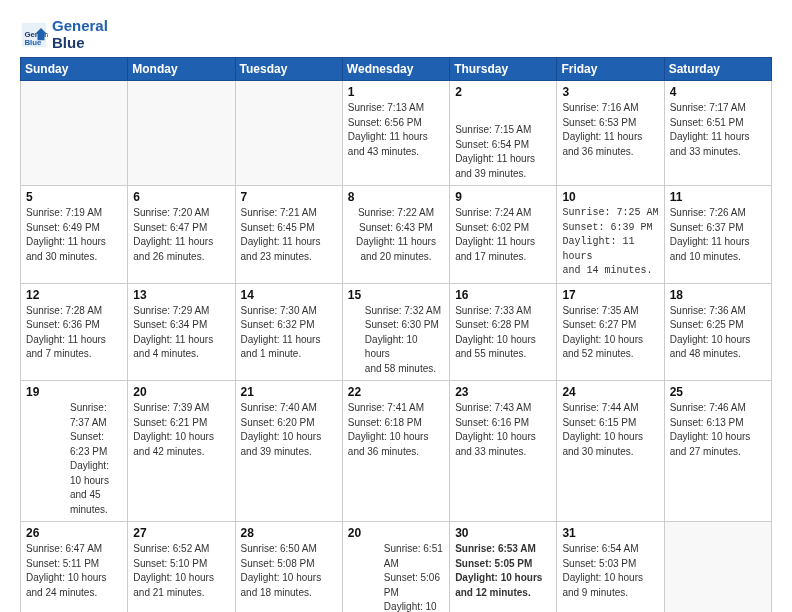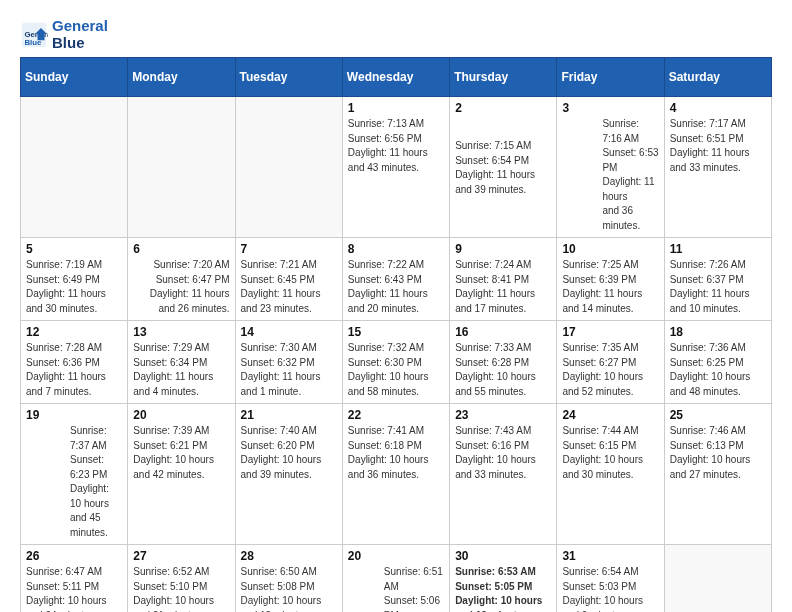--- a/index.html
+++ b/index.html
@@ -60,21 +60,21 @@
       border: 1px solid #ccc;
       border-collapse: collapse;
       width: 100%;
       table-layout: fixed;
     }
     .calendar th {
       background: #2060b0;
       color: #fff;
       font-size: 12px;
       font-weight: bold;
-      padding: 12px 4px;
+      padding: 4px 4px;
       text-align: left;
       border: 1px solid #1a4a90;
     }
     .calendar td {
       border: 1px solid #ccc;
       vertical-align: top;
       padding: 4px 5px;
       font-size: 9.5px;
       color: #222;
       height: 82px;
@@ -144,21 +144,21 @@
           </td>
           <td>
             <div class="day-num">2</div>
             <div class="day-info" style="white-space: pre-line; margin-top: 24px;">Sunrise: 7:15 AM
 Sunset: 6:54 PM
 Daylight: 11 hours
 and 39 minutes.</div>
           </td>
           <td>
             <div class="day-num">3</div>
-            <div class="day-info" style="white-space: pre-line; margin-left: 40px;">Sunrise: 7:16 AM
+            <div class="day-info" style="white-space: pre-line;">Sunrise: 7:16 AM
 Sunset: 6:53 PM
 Daylight: 11 hours
 and 36 minutes.</div>
           </td>
           <td>
             <div class="day-num">4</div>
             <div class="day-info" style="white-space: pre-line;">Sunrise: 7:17 AM
 Sunset: 6:51 PM
 Daylight: 11 hours
 and 33 minutes.</div>
@@ -167,49 +167,49 @@
         <tr>
           <td>
             <div class="day-num">5</div>
             <div class="day-info" style="white-space: pre-line;">Sunrise: 7:19 AM
 Sunset: 6:49 PM
 Daylight: 11 hours
 and 30 minutes.</div>
           </td>
           <td>
             <div class="day-num">6</div>
-            <div class="day-info" style="white-space: pre-line; text-align: right;">Sunrise: 7:20 AM
+            <div class="day-info" style="white-space: pre-line;">Sunrise: 7:20 AM
 Sunset: 6:47 PM
 Daylight: 11 hours
 and 26 minutes.</div>
           </td>
           <td>
             <div class="day-num">7</div>
             <div class="day-info" style="white-space: pre-line;">Sunrise: 7:21 AM
 Sunset: 6:45 PM
 Daylight: 11 hours
 and 23 minutes.</div>
           </td>
           <td>
             <div class="day-num">8</div>
-            <div class="day-info" style="white-space: pre-line;">Sunrise: 7:22 AM
+            <div class="day-info" style="white-space: pre-line; text-align: center;">Sunrise: 7:22 AM
 Sunset: 6:43 PM
 Daylight: 11 hours
 and 20 minutes.</div>
           </td>
           <td>
             <div class="day-num">9</div>
             <div class="day-info" style="white-space: pre-line;">Sunrise: 7:24 AM
-Sunset: 8:41 PM
+Sunset: 6:02 PM
 Daylight: 11 hours
 and 17 minutes.</div>
           </td>
           <td>
             <div class="day-num">10</div>
-            <div class="day-info" style="white-space: pre-line;">Sunrise: 7:25 AM
+            <div class="day-info" style="white-space: pre-line; font-family: Liberation Mono, monospace;">Sunrise: 7:25 AM
 Sunset: 6:39 PM
 Daylight: 11 hours
 and 14 minutes.</div>
           </td>
           <td>
             <div class="day-num">11</div>
             <div class="day-info" style="white-space: pre-line;">Sunrise: 7:26 AM
 Sunset: 6:37 PM
 Daylight: 11 hours
 and 10 minutes.</div>
@@ -232,21 +232,21 @@
           </td>
           <td>
             <div class="day-num">14</div>
             <div class="day-info" style="white-space: pre-line;">Sunrise: 7:30 AM
 Sunset: 6:32 PM
 Daylight: 11 hours
 and 1 minute.</div>
           </td>
           <td>
             <div class="day-num">15</div>
-            <div class="day-info" style="white-space: pre-line;">Sunrise: 7:32 AM
+            <div class="day-info" style="white-space: pre-line; margin-left: 17px;">Sunrise: 7:32 AM
 Sunset: 6:30 PM
 Daylight: 10 hours
 and 58 minutes.</div>
           </td>
           <td>
             <div class="day-num">16</div>
             <div class="day-info" style="white-space: pre-line;">Sunrise: 7:33 AM
 Sunset: 6:28 PM
 Daylight: 10 hours
 and 55 minutes.</div>

